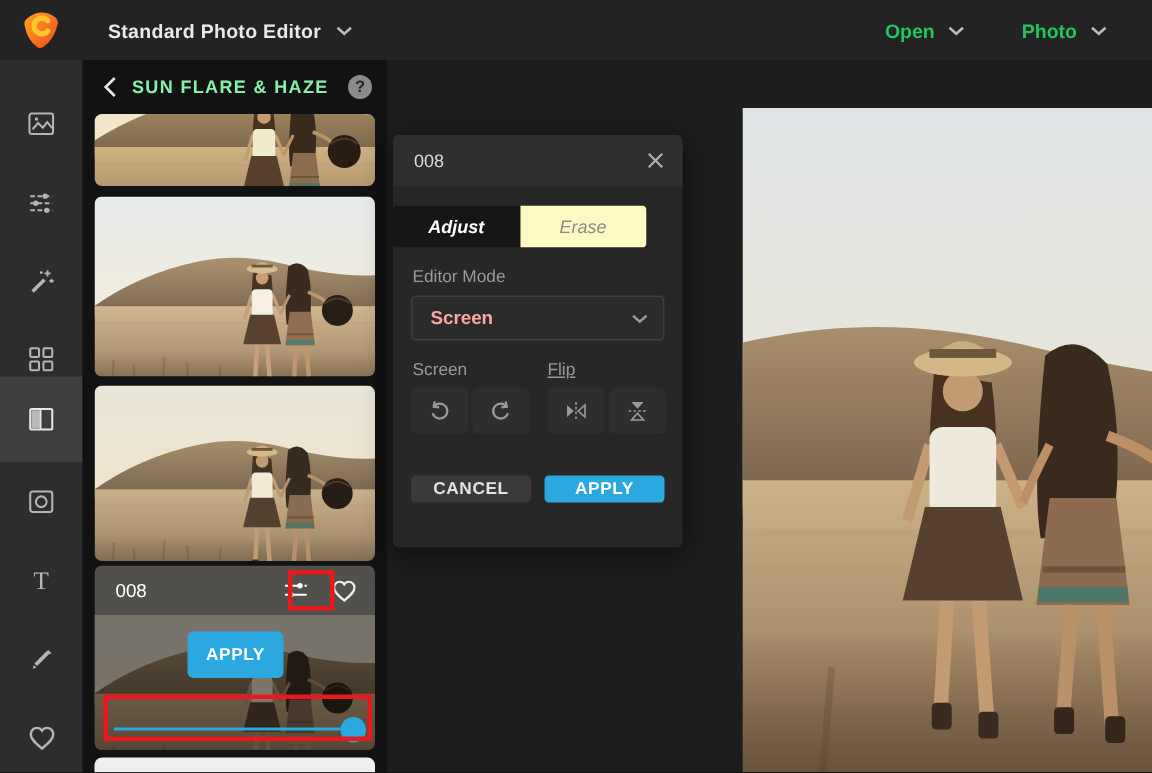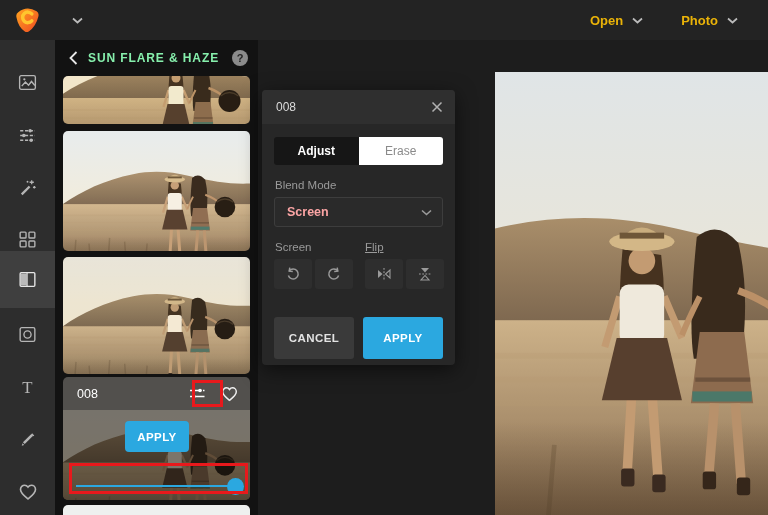--- a/index.html
+++ b/index.html
@@ -9,21 +9,21 @@
 
   
   .topbar { position:absolute; left:0; top:0; width:768px; height:40px;
             background:#232323; display:flex; align-items:center; z-index:30; }
   .logo { position:absolute; left:13px; top:6px; width:28px; height:28px; }
   .app-title { position:absolute; left:72px; top:0; height:40px; display:flex;
                align-items:center; gap:10px; color:#e9e9e9; font-size:13px; font-weight:700;
                letter-spacing:.2px; cursor:pointer; }
   .topbar-right { position:absolute; right:30px; top:0; height:40px; display:flex;
                   align-items:center; gap:38px; }
-  .top-menu { display:flex; align-items:center; gap:9px; color:#eab308; font-size:13px;
+  .top-menu { display:flex; align-items:center; gap:9px; color:#22c55e; font-size:13px;
               font-weight:700; cursor:pointer; }
   .chev { display:inline-block; }
 
   
   .rail { position:absolute; left:0; top:40px; width:55px; height:475px; background:#2d2d2d; z-index:20; }
   .rail-item { position:absolute; left:0; width:55px; height:53px; display:flex;
                align-items:center; justify-content:center; cursor:pointer; }
   .rail-item.selected { background:#3f3f3f; height:57px; }
   .rail-item svg { display:block; }
 
@@ -74,38 +74,38 @@
   .canvas-photo svg { display:block; width:100%; height:100%; }
 
   
   .dialog { position:absolute; left:262px; top:90px; width:193px; height:275px; background:#272727;
             border-radius:4px; box-shadow:0 5px 20px rgba(0,0,0,.55); z-index:25; }
   .dialog-header { position:absolute; left:0; top:0; width:193px; height:34px; background:#2f2f2f;
                    border-radius:4px 4px 0 0; display:flex; align-items:center; }
   .dialog-title { margin-left:14px; color:#dcdcdc; font-size:12px; font-weight:400; }
   .dialog-close { position:absolute; right:10px; top:9px; width:16px; height:16px; cursor:pointer;
                   display:flex; align-items:center; justify-content:center; }
-  .tabs { position:absolute; left:12px; top:47px; width:169px; height:28px; display:flex;
-          border-radius:3px; overflow:hidden; }
+  .tabs { position:absolute; left:0; top:47px; width:169px; height:28px; display:flex;
+          border-radius:3px; overflow:hidden;font-style:italic; }
   .tab { flex:1; display:flex; align-items:center; justify-content:center; font-size:12px; cursor:pointer; }
   .tab.active { background:#161616; color:#fff; font-weight:700; }
-  .tab.inactive { background:#ffffff; color:#8a8a8a; font-weight:400; }
+  .tab.inactive { background:#fef9c3; color:#8a8a8a; font-weight:400; }
   .field-label { position:absolute; left:13px; color:#9a9a9a; font-size:11.5px; }
   .blend-label { top:89px; }
   .select { position:absolute; left:12px; top:107px; width:169px; height:30px; background:#2a2a2a;
             border:1px solid #3d3d3d; border-radius:3px; display:flex; align-items:center;
             cursor:pointer; }
   .select-value { margin-left:12px; color:#fca5a5; font-size:12.5px; font-weight:700; }
   .select .chev { position:absolute; right:10px; }
   .rotate-label { top:151px; }
   .flip-label { left:103px; top:151px;text-decoration:underline; }
   .icon-btn { position:absolute; top:169px; width:38px; height:30px; background:#2e2e2e;
               border-radius:3px; display:flex; align-items:center; justify-content:center; cursor:pointer; }
   .rot-ccw { left:12px; } .rot-cw { left:53px; } .flip-h { left:103px; } .flip-v { left:144px; }
-  .dialog-btn { position:absolute; top:227px; height:42px; border:none; border-radius:3px;
+  .dialog-btn { position:absolute; top:227px; height:18px; border:none; border-radius:3px;
                 font-family:inherit; font-size:11.5px; font-weight:700; letter-spacing:.4px; cursor:pointer; }
   .cancel-btn { left:12px; width:80px; background:#3a3a3a; color:#e3e3e3; }
   .apply-btn { left:101px; width:80px; background:#2ba8e0; color:#fff; }
 
   
   .annot { position:absolute; border:3px solid #e8191c; z-index:40; pointer-events:none; }
   .annot-icon { left:192px; top:380px; width:31px; height:27px; }
   .annot-slider { left:69px; top:463px; width:179px; height:31px; }
 </style>
 </head>
@@ -171,20 +171,21 @@
       <defs>
         <linearGradient id="lg" x1="0" y1="0" x2="1" y2="1">
           <stop offset="0" stop-color="#ffa51f"></stop>
             <stop offset="1" stop-color="#ef4a23"></stop>
         </linearGradient>
       </defs>
       <path d="M6 7 Q16 -1 27 6 Q30 8 29 12 Q26 24 18 29 Q15.5 30.5 13.5 29 Q6 24 4 13 Q3 9 6 7 Z" fill="url(#lg)"></path>
       <path d="M21.5 9 A6 6 0 1 0 21.5 17" stroke="#ffc62e" stroke-width="4" fill="none" stroke-linecap="round"></path>
     </svg>
     <div class="app-title">
+      <span>Standard Photo Editor</span>
       <svg class="chev" width="11" height="7" viewBox="0 0 11 7">
           <path d="M1 1.5 L5.5 5.5 L10 1.5" stroke="#bbb" stroke-width="1.7" fill="none"></path>
         </svg>
     </div>
     <div class="topbar-right">
       <div class="top-menu">
         <span>Open</span>
         <svg class="chev" width="11" height="7" viewBox="0 0 11 7">
             <path d="M1 1.5 L5.5 5.5 L10 1.5" stroke="#bbb" stroke-width="1.7" fill="none"></path>
           </svg>
@@ -341,21 +342,21 @@
       <div class="dialog-close">
         <svg width="12" height="12" viewBox="0 0 12 12">
             <path d="M1.5 1.5 L10.5 10.5 M10.5 1.5 L1.5 10.5" stroke="#b0b0b0" stroke-width="1.5"></path>
           </svg>
       </div>
     </div>
     <div class="tabs">
       <div class="tab active">Adjust</div>
       <div class="tab inactive">Erase</div>
     </div>
-    <div class="field-label blend-label">Blend Mode</div>
+    <div class="field-label blend-label">Editor Mode</div>
     <div class="select">
       <span class="select-value">Screen</span>
       <svg class="chev" width="11" height="7" viewBox="0 0 11 7">
           <path d="M1 1.5 L5.5 5.5 L10 1.5" stroke="#9a9a9a" stroke-width="1.6" fill="none"></path>
         </svg>
     </div>
     <div class="field-label rotate-label">Screen</div>
     <div class="field-label flip-label">Flip</div>
     <div class="icon-btn rot-ccw">
       <svg width="16" height="16" viewBox="0 0 16 16" fill="none" stroke="#9a9a9a" stroke-width="1.5">

